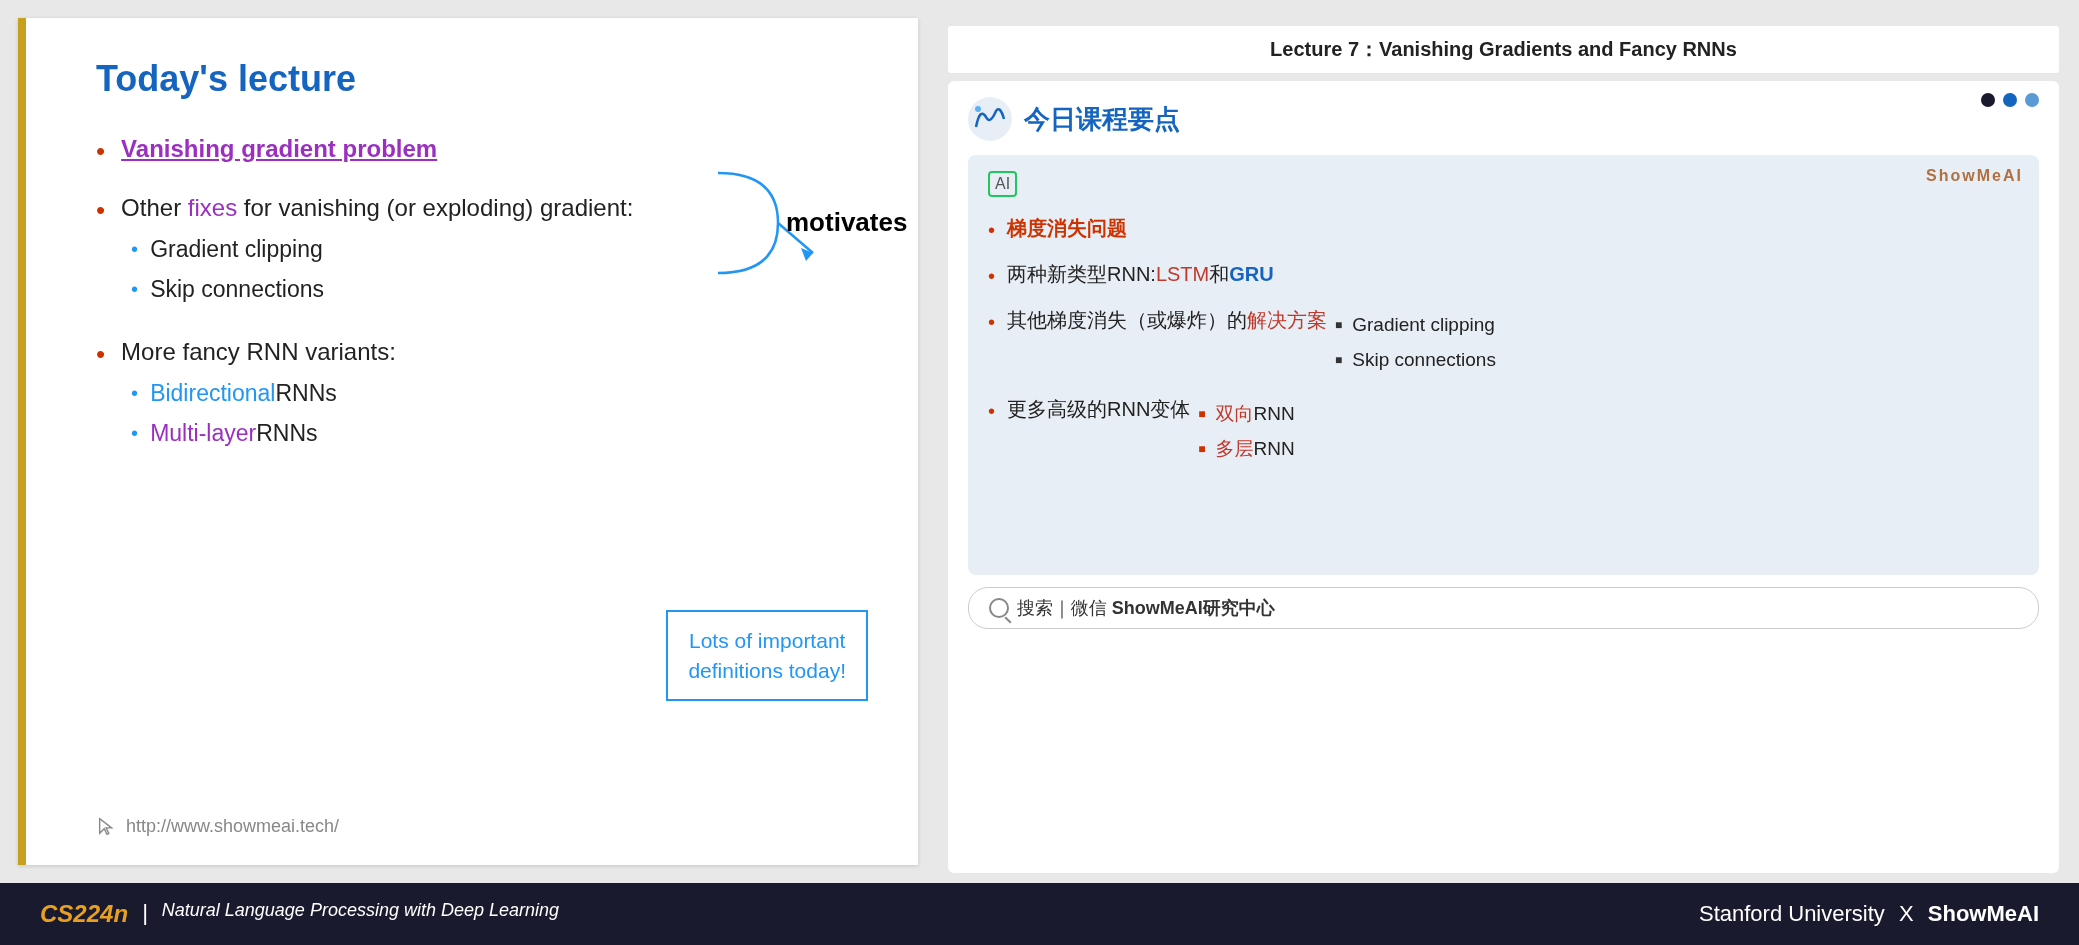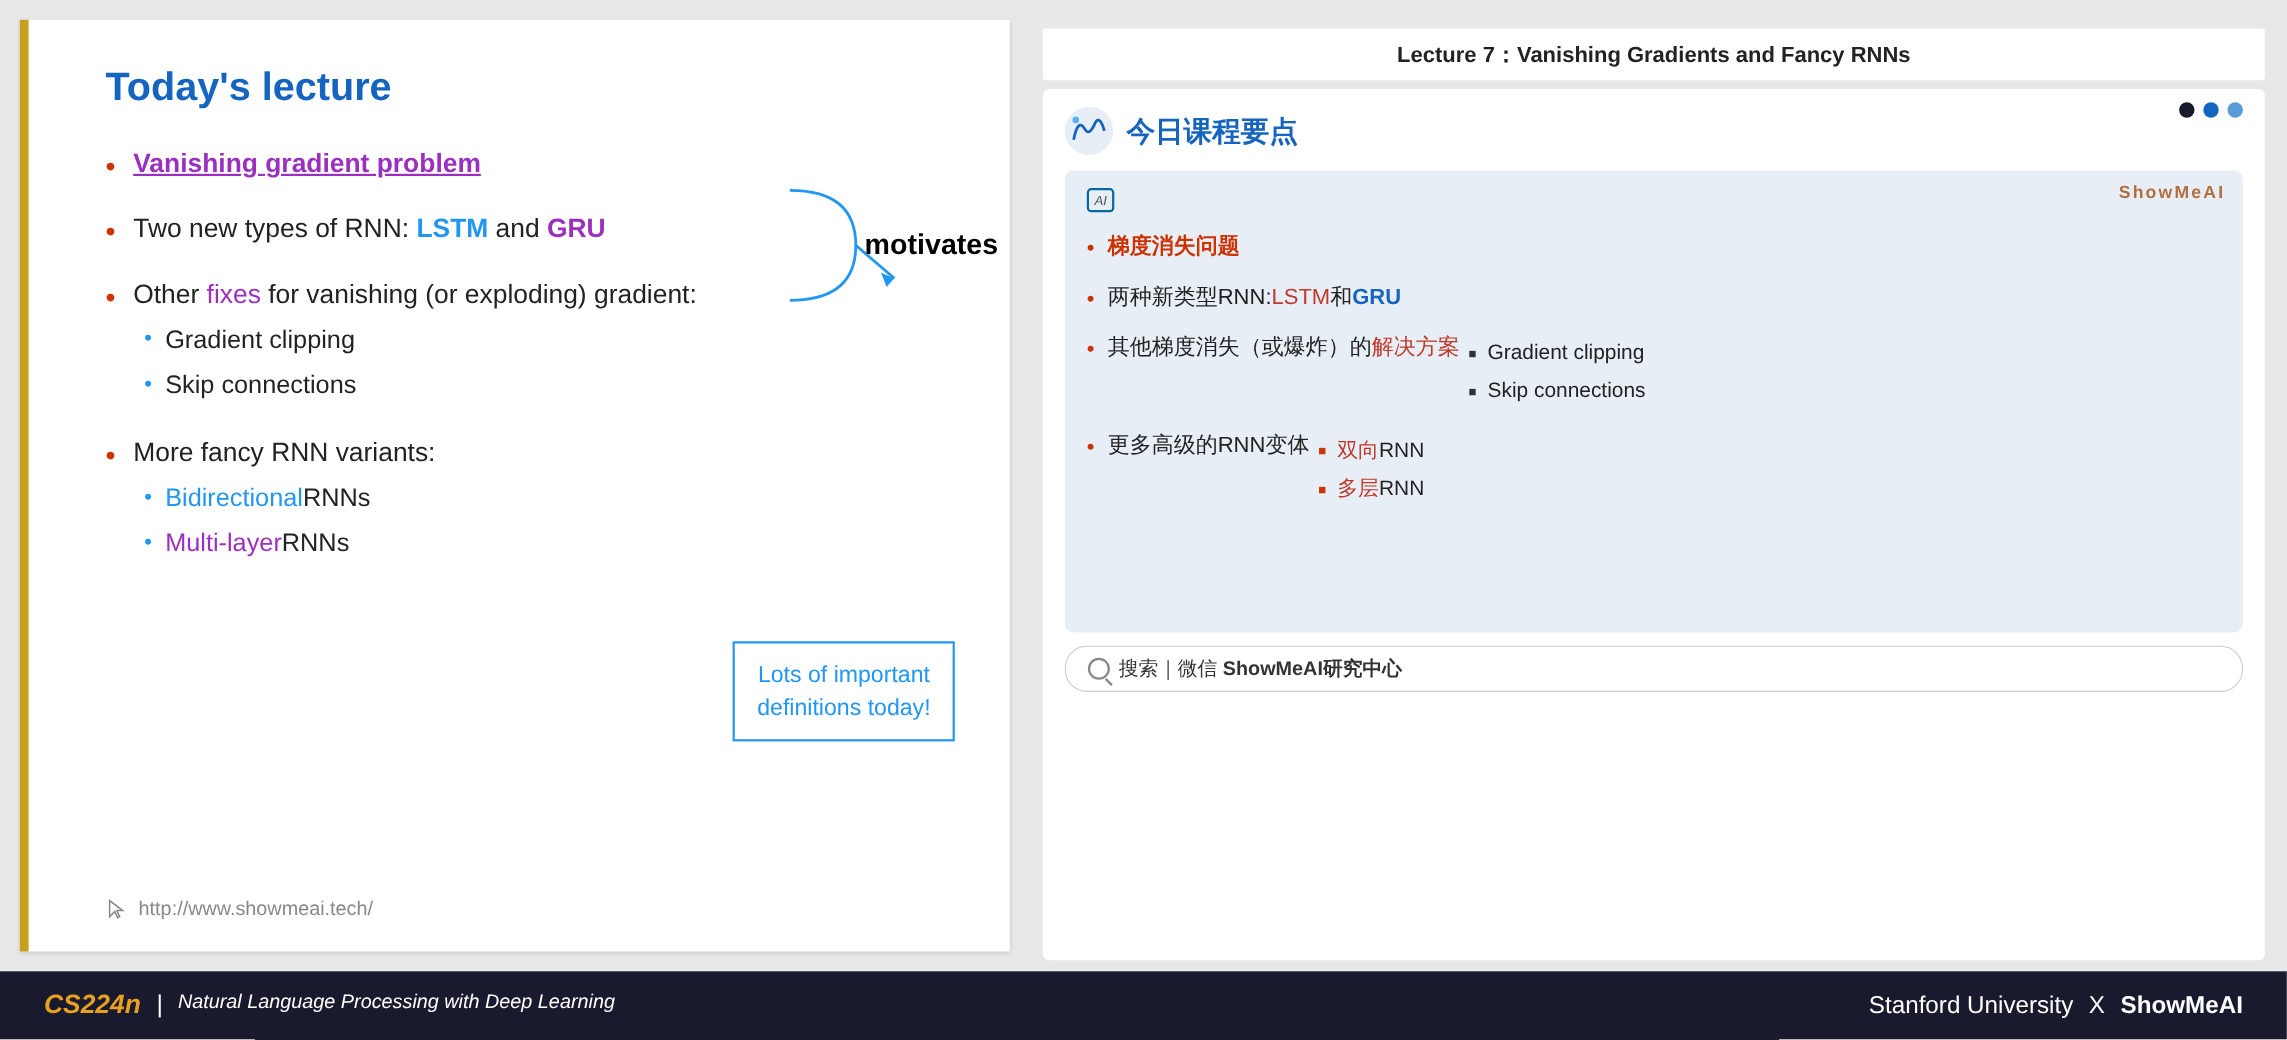--- a/index.html
+++ b/index.html
@@ -94,21 +94,21 @@
     .sub-bullets li::before {
       content: '•';
       color: #2196f3;
       font-size: 20px;
       margin-right: 12px;
     }
 
     
     .important-box {
       position: absolute;
-      bottom: 191px;
+      bottom: 164px;
       right: 50px;
       border: 2px solid #2196f3;
       padding: 14px 20px;
       text-align: center;
       color: #2196f3;
       font-size: 21px;
       line-height: 1.4;
       background: white;
     }
 
@@ -206,27 +206,26 @@
       top: 12px;
       right: 16px;
       font-size: 16px;
       color: #b07040;
       font-weight: bold;
       letter-spacing: 2px;
     }
 
     .ai-icon {
       display: inline-block;
-      border: 2px solid #0369a1;
+      border: 2px solid #22c55e;
       border-radius: 4px;
       padding: 2px 5px;
-      font-size: 12px;
+      font-size: 16px;
       color: #555;
       margin-bottom: 8px;
-      font-style: italic;
     }
 
     .cn-bullet-list {
       list-style: none;
       padding: 0;
     }
 
     .cn-bullet-list > li {
       display: flex;
       align-items: flex-start;
@@ -377,25 +376,20 @@
     <h1 class="slide-title">Today's lecture</h1>
 
     <ul class="bullet-list">
 
       <li>
         <span class="bullet-text">
           <span class="link-purple">Vanishing gradient problem</span>
         </span>
       </li>
 
-      <li>
-        <span class="bullet-text">
-          <span>Two new types of RNN: </span><span class="color-blue-rnn">LSTM</span><span> and </span><span class="color-purple-gru">GRU</span>
-        </span>
-      </li>
 
       <li>
         <span class="bullet-text">
           <span>Other </span><span class="color-purple-fix">fixes</span><span> for vanishing (or exploding) gradient:</span>
           <ul class="sub-bullets">
             <li>
                 <span>Gradient clipping</span>
               </li>
             <li>
                 <span>Skip connections</span>

